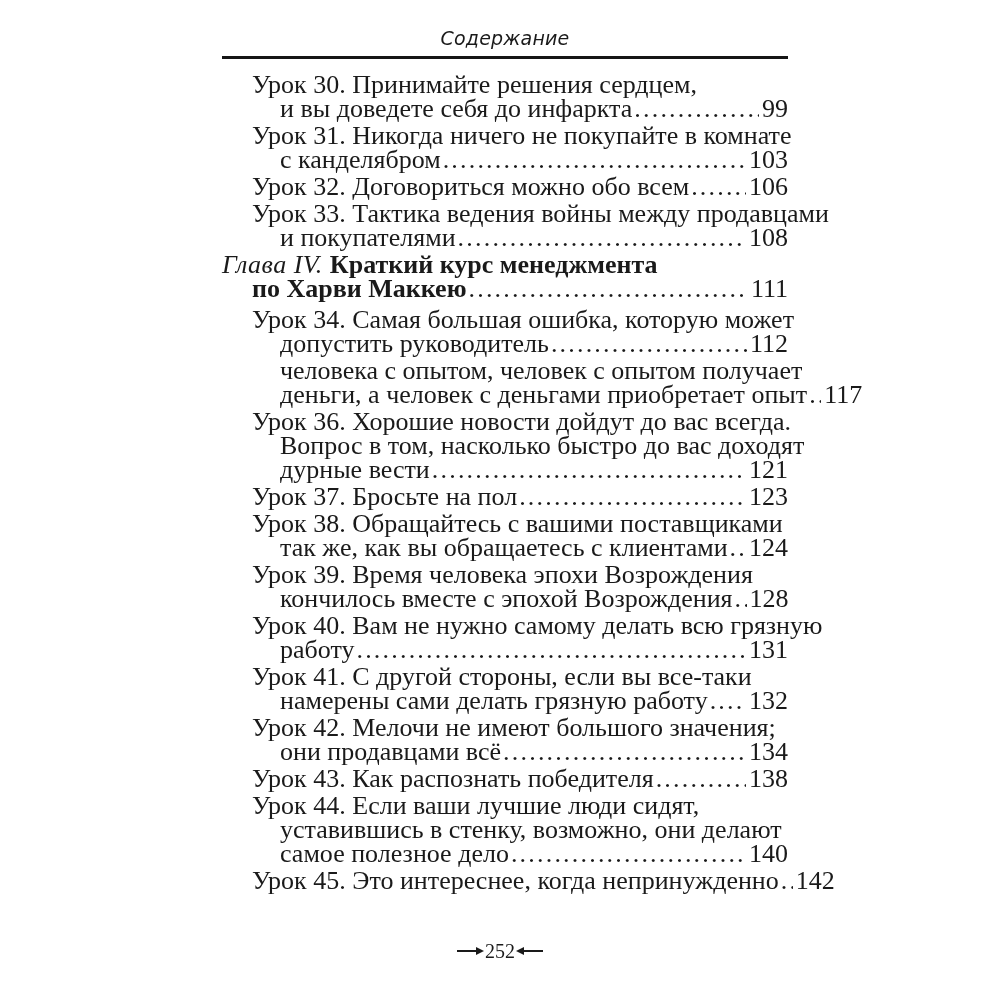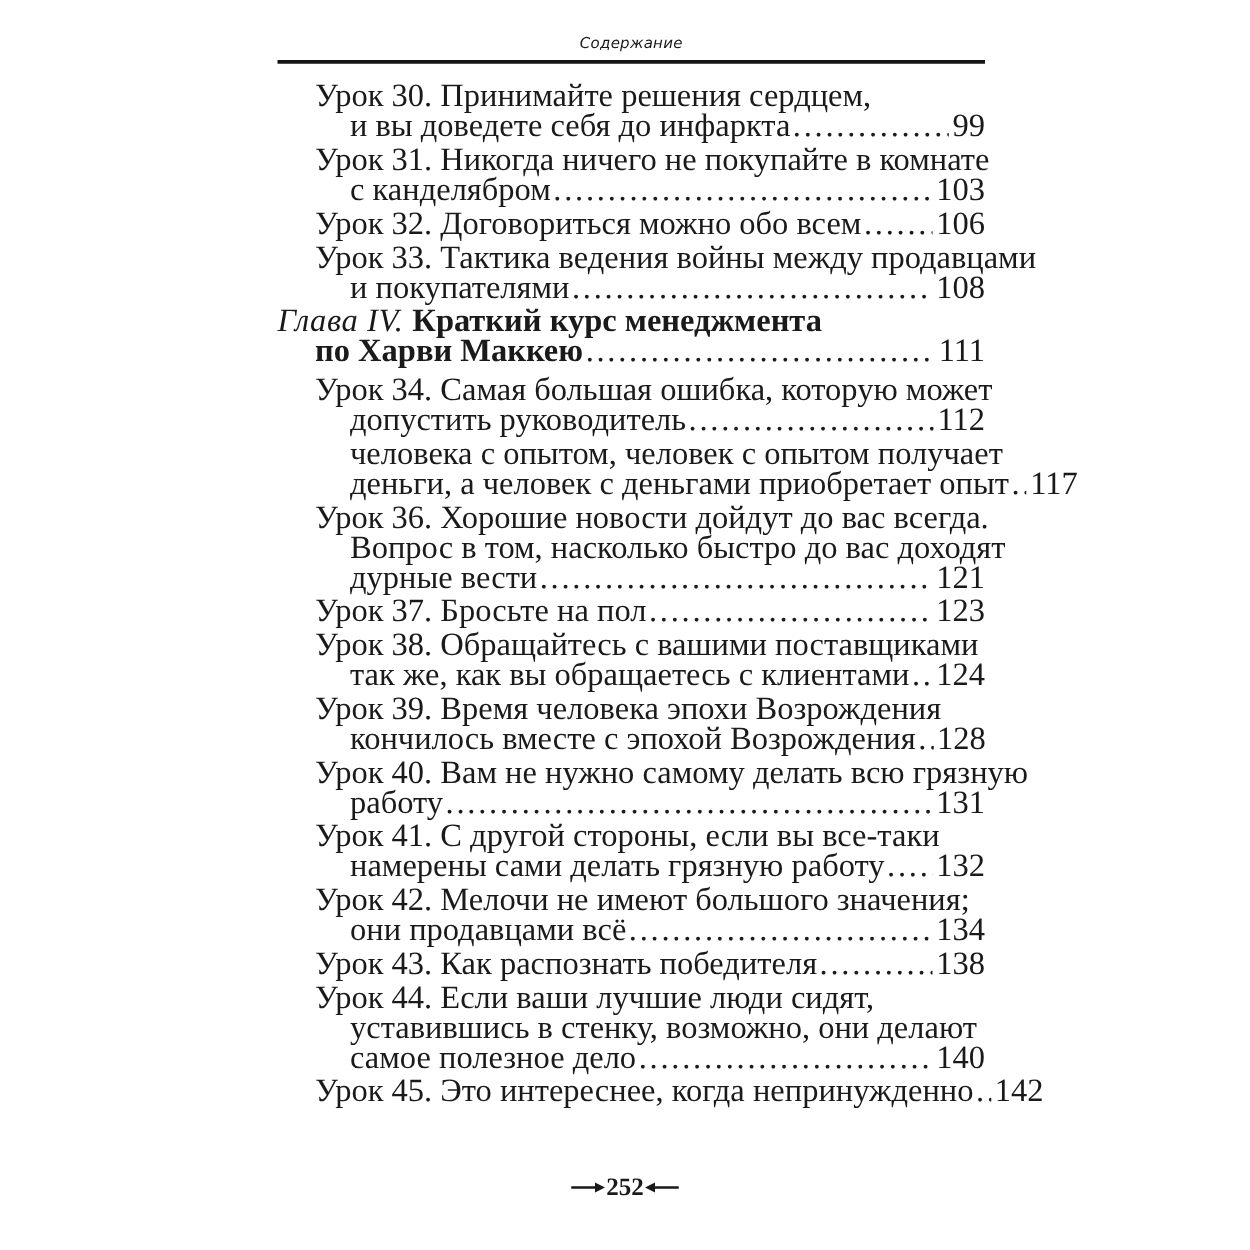--- a/index.html
+++ b/index.html
@@ -20,21 +20,21 @@
     position: absolute;
     left: 222px;
     width: 566px;
     top: 0;
   }
   
   .running-head {
     text-align: center;
     font-family: "DejaVu Sans", sans-serif;
     font-style: italic;
-    font-size: 12px;
+    font-size: 19px;
     padding-top: 27px;
     letter-spacing: 0.2px;
   }
   .header-rule {
     border: none;
     border-top: 3px solid #151515;
     margin: 7px 0 0 0;
   }
   
   .toc {
@@ -83,21 +83,20 @@
     top: 938px;
     left: 0;
     width: 100%;
     text-align: center;
     font-size: 20px;
   }
   .folio {
     display: inline-block;
     vertical-align: middle;
     padding: 0 2px;
-    font-weight: bold;
   }
   .arrow {
     display: inline-block;
     width: 20px;
     height: 2px;
     background: #1a1a1a;
     position: relative;
     vertical-align: middle;
     margin: 0 6px;
   }

